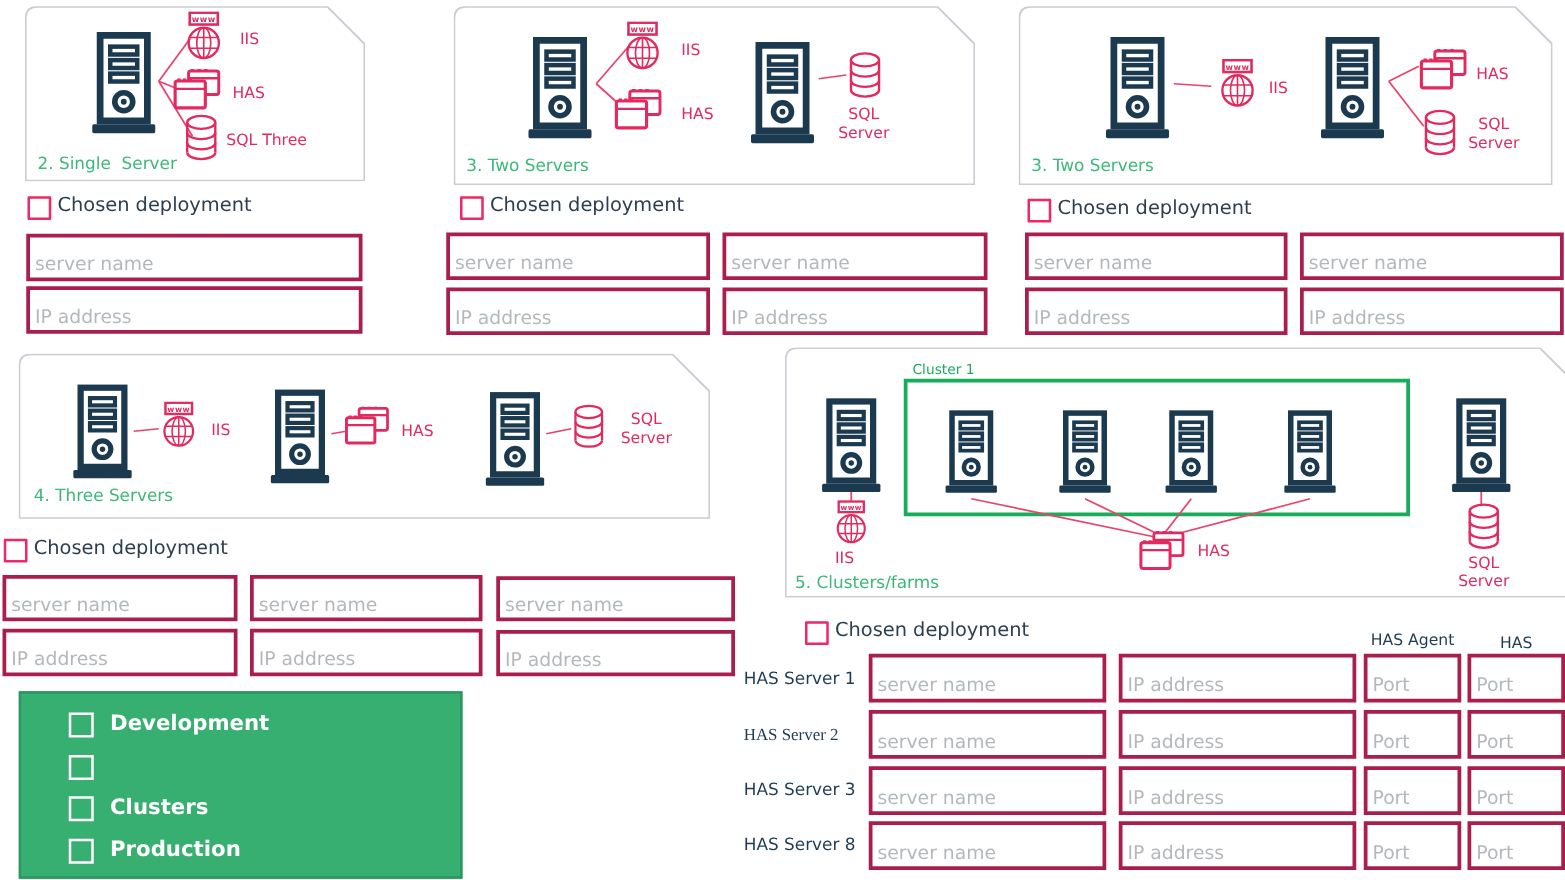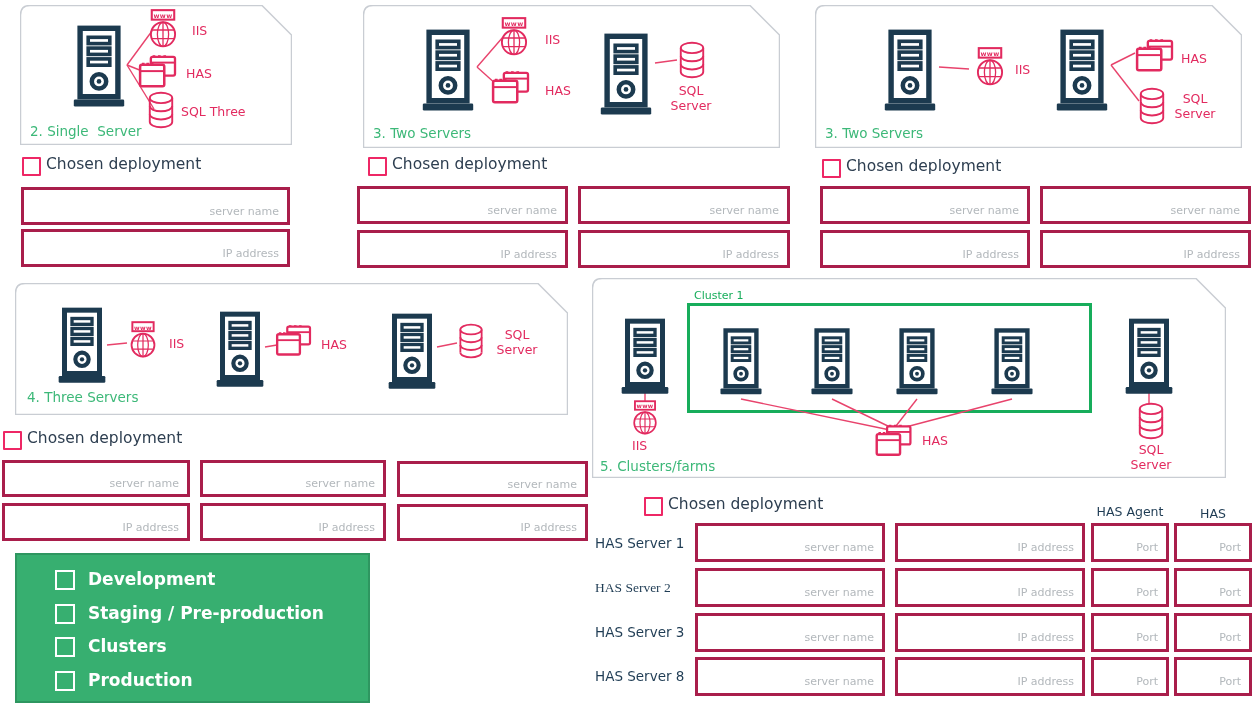--- a/index.html
+++ b/index.html
@@ -21,21 +21,21 @@
   .panel{position:absolute;}
   .outline{position:absolute;left:0;top:0;}
   .wires{position:absolute;left:0;top:0;pointer-events:none;}
   .ic{position:absolute;}
   .lab{position:absolute;color:var(--crimson);font-size:12.5px;white-space:nowrap;}
   .lab2{position:absolute;color:var(--crimson);font-size:12.5px;text-align:center;line-height:15px;}
   .ptitle{position:absolute;color:var(--green);font-size:13.5px;white-space:pre;}
   .cbx{position:absolute;width:15px;height:15px;background:#fff;border:2px solid #EE2765;border-radius:1px;cursor:pointer;}
   .chlab{position:absolute;color:var(--slate);font-size:15.5px;white-space:nowrap;}
   .fld{position:absolute;border:3px solid var(--border-crimson);background:#fff;box-sizing:border-box;
-       text-align:right;font-family:"DejaVu Sans","Liberation Sans",sans-serif;font-size:11px;color:#333;
+       font-family:"DejaVu Sans","Liberation Sans",sans-serif;font-size:15px;color:#333;
        padding:14px 8px 4px 4px;outline:none;}
   .fld::placeholder{color:var(--ph);}
   .rowlab{position:absolute;color:#1F3C54;font-size:13.5px;white-space:nowrap;}
   .hdr{position:absolute;color:#1F3C54;font-size:12.5px;text-align:center;white-space:nowrap;}
   .clusterbox{position:absolute;border:3px solid var(--cluster-green);background:transparent;}
   .clusterlab{position:absolute;color:var(--cluster-green);font-size:11px;}
   .envbox{position:absolute;background:var(--env-green);border:2px solid var(--env-green-border);}
   .envcbx{position:absolute;width:16px;height:16px;border:2px solid #fff;background:transparent;cursor:pointer;}
   .envlab{position:absolute;color:#fff;font-weight:bold;font-size:17px;white-space:nowrap;}
   svg .st{stroke:currentColor;fill:none;}
@@ -228,21 +228,21 @@
   </div>
   <div class="cbx" style="left:3px;top:431px;"></div>
   <span class="chlab" style="left:27px;top:429px;">Chosen deployment</span>
   <input class="fld" style="left: 2px; top: 460px; width: 188px; height: 37px;" placeholder="server name">
   <input class="fld" style="left: 200px; top: 460px; width: 186px; height: 37px;" placeholder="server name">
   <input class="fld" style="left: 397px; top: 461px; width: 191px; height: 36px;" placeholder="server name">
   <input class="fld" style="left: 2px; top: 503px; width: 188px; height: 38px;" placeholder="IP address">
   <input class="fld" style="left: 200px; top: 503px; width: 186px; height: 38px;" placeholder="IP address">
   <input class="fld" style="left: 397px; top: 504px; width: 191px; height: 37px;" placeholder="IP address">
 
-  <div class="panel" style="left:592px;top:278px;width:546px;height:200px;">
+  <div class="panel" style="left:628px;top:278px;width:546px;height:200px;">
     <svg class="outline" width="634" height="200">
       <path d="M10 .5 L604 .5 L633.5 30 L633.5 199.5 L.5 199.5 L.5 10 Q.5 .5 10 .5 Z" fill="#fff" stroke="var(--panel-border)" stroke-width="1.5"></path>
     </svg>
     <span class="clusterlab" style="left:102px;top:11px;">Cluster 1</span>
     <div class="clusterbox" style="left:95px;top:25px;width:399px;height:104px;"></div>
     <svg class="wires" width="634" height="200">
       <line x1="53" y1="112" x2="53" y2="127" stroke="var(--wire)" stroke-width="1.4"></line>
       <line x1="149" y1="121" x2="298" y2="152" stroke="var(--wire)" stroke-width="1.4"></line>
       <line x1="240" y1="121" x2="300" y2="150" stroke="var(--wire)" stroke-width="1.4"></line>
       <line x1="325" y1="121" x2="304" y2="148" stroke="var(--wire)" stroke-width="1.4"></line>
@@ -311,20 +311,19 @@
   <span class="rowlab" style="left:595px;top:668px;">HAS Server 8</span>
   <input class="fld" style="left: 695px; top: 657px; width: 190px; height: 39px;" placeholder="server name">
   <input class="fld" style="left: 895px; top: 657px; width: 190px; height: 39px;" placeholder="IP address">
   <input class="fld" style="left: 1091px; top: 657px; width: 78px; height: 39px;" placeholder="Port">
   <input class="fld" style="left: 1174px; top: 657px; width: 78px; height: 39px;" placeholder="Port">
 
   <div class="envbox" style="left:15px;top:553px;width:351px;height:146px;">
     <div class="envcbx" style="left:38px;top:15px;"></div>
     <span class="envlab" style="left:71px;top:14px;">Development</span>
     <div class="envcbx" style="left:38px;top:49px;"></div>
-    <span class="envlab" style="left:71px;top:48px;">Staging / Pre-production</span>
     <div class="envcbx" style="left:38px;top:82px;"></div>
     <span class="envlab" style="left:71px;top:81px;">Clusters</span>
     <div class="envcbx" style="left:38px;top:116px;"></div>
     <span class="envlab" style="left:71px;top:115px;">Production</span>
   </div>
 
 </div>
 
 </body></html>

